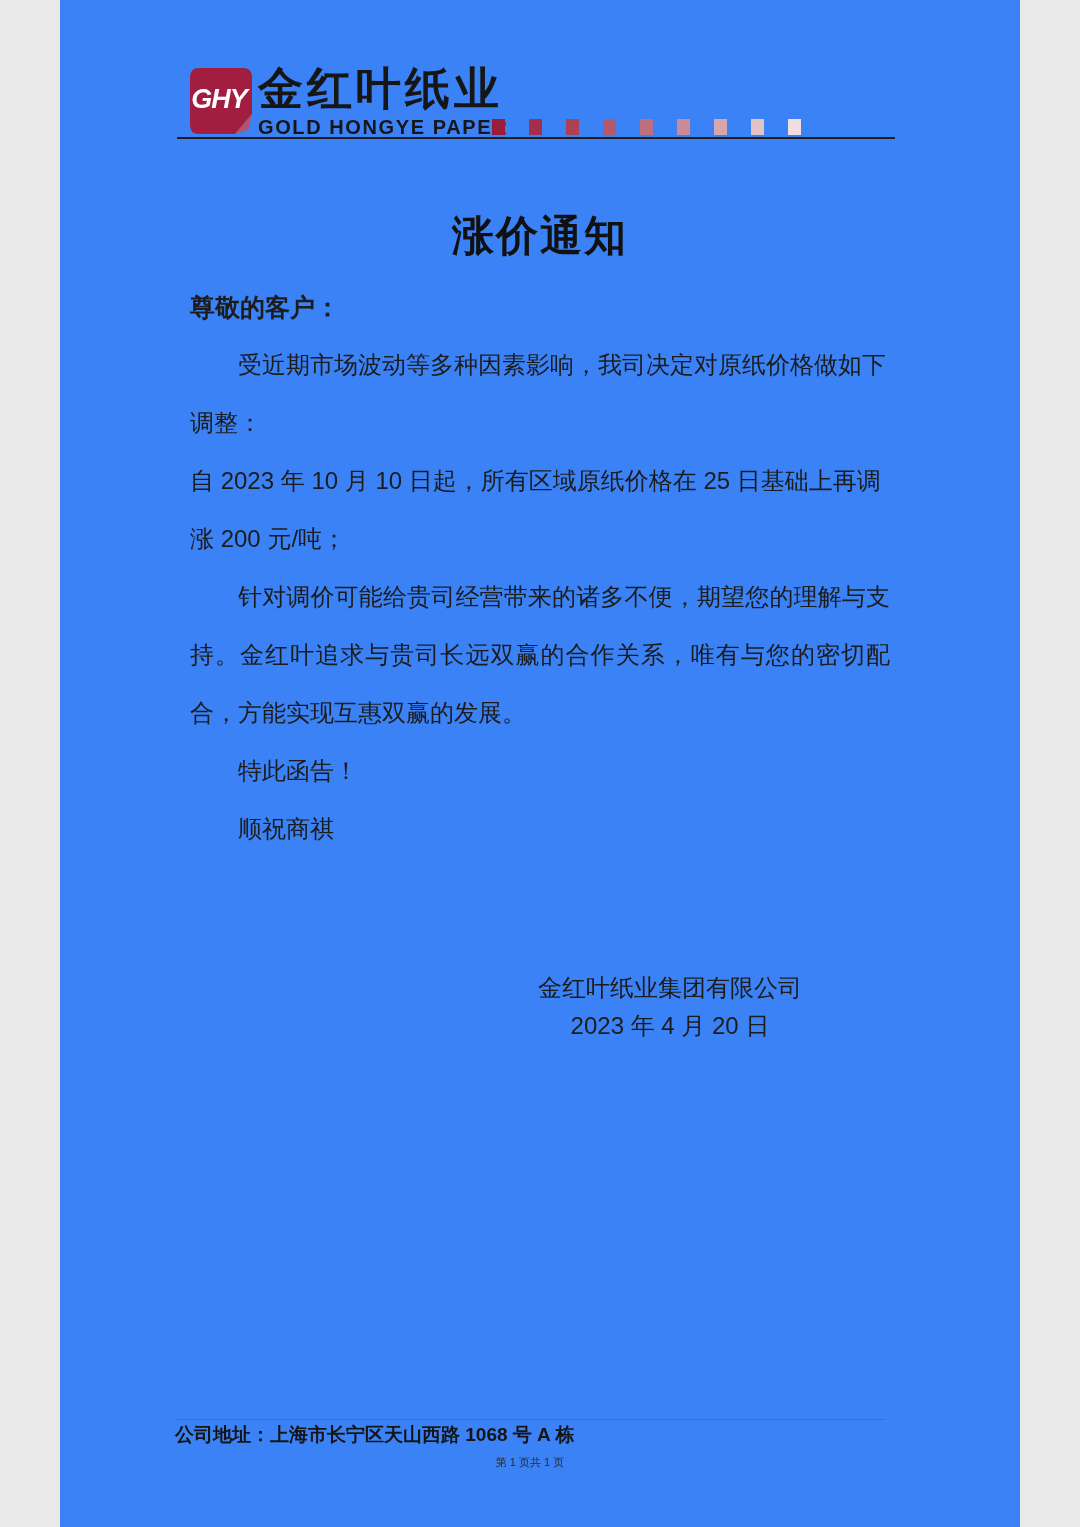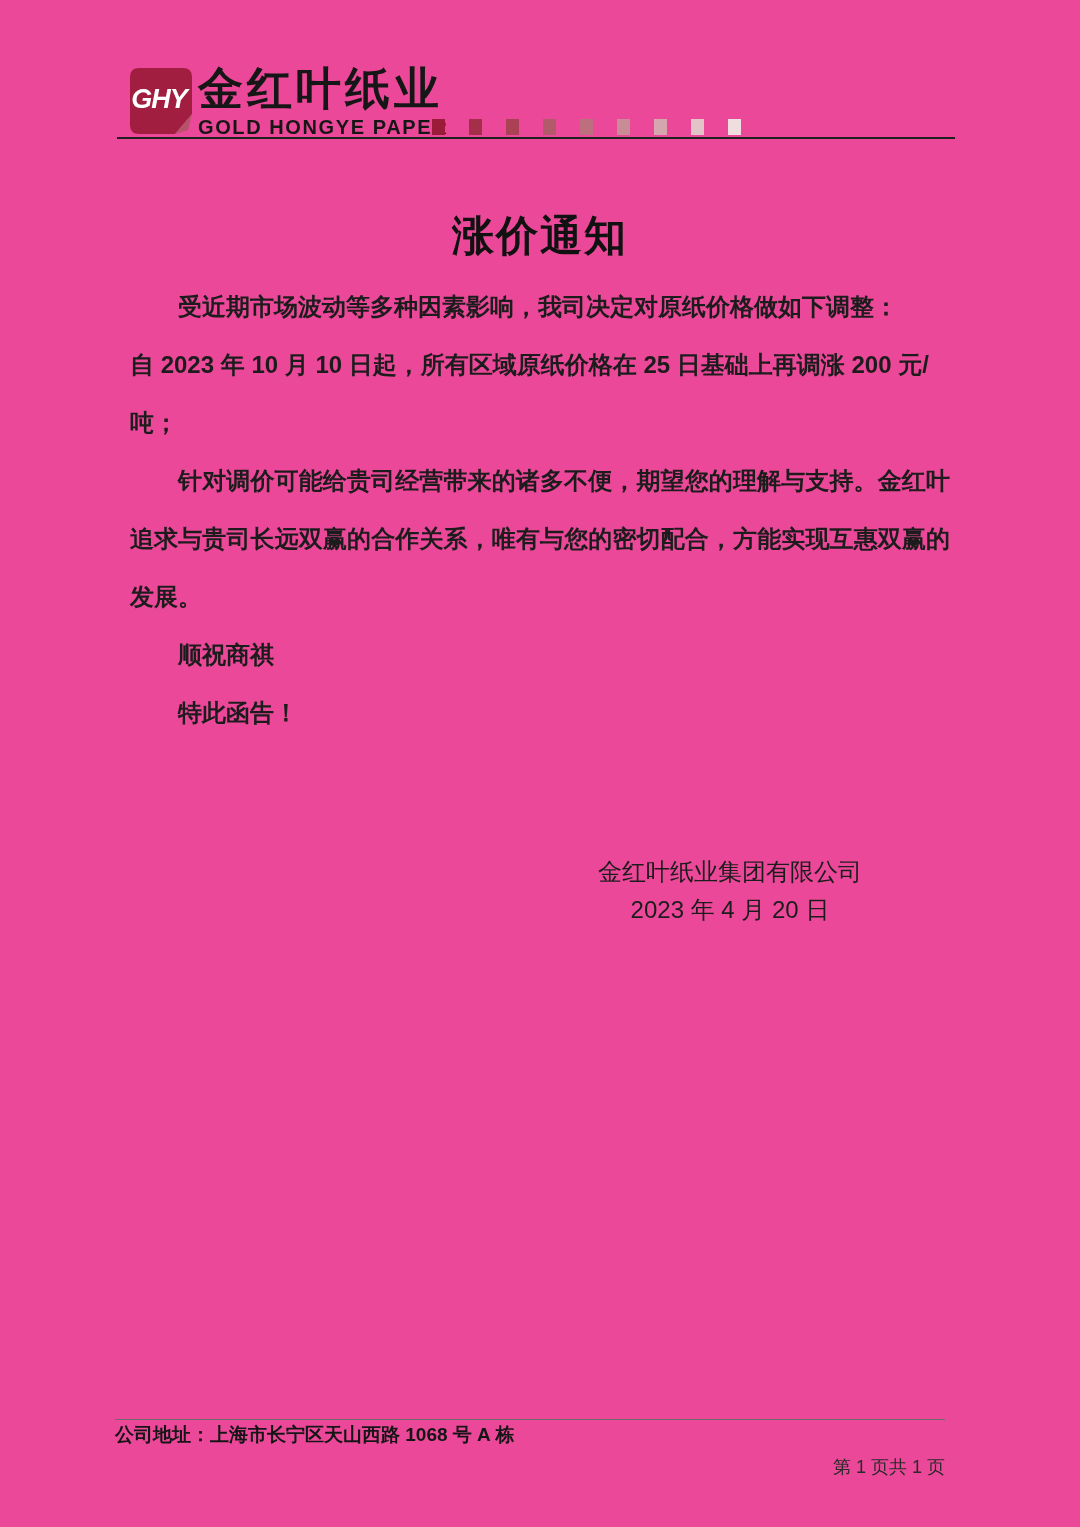--- a/index.html
+++ b/index.html
@@ -1,22 +1,22 @@
 <!DOCTYPE html>
 <html lang="zh" style="--brand: #a21e40;"><head>
 <meta charset="utf-8">
 <style>
   :root { --brand:#a21e40; --ink:#1c1c1c; }
   * { margin:0; padding:0; box-sizing:border-box; }
   html,body { background:#e9e9e9; }
   .page {
     position:relative;
-    width:1080px; height:1527px;
+    width:960px; height:1527px;
     margin:0 auto;
-    background:#ec4899;
+    background:#3b82f6;
     font-family:"Liberation Sans","DejaVu Sans",sans-serif;
     color:var(--ink);
     overflow:hidden;
   }
 
   
   .header { position:absolute; top:0; left:0; right:0; height:140px; }
   .logo-badge { position:absolute; left:130px; top:68px; width:62px; height:66px; }
   .logo-badge svg { display:block; }
   .logo-abbr {
@@ -47,39 +47,39 @@
   
   .letter { position:absolute; left:130px; right:130px; top:139px; }
   .title {
     margin-top:73px;
     text-align:center;
     font-size:42px; font-weight:bold; line-height:48px;
     letter-spacing:2px; color:#111;
   }
   .body { margin-top:18px; font-size:24px; line-height:58px; }
   .salutation { font-weight:bold; font-size:25px; }
-  .para { font-weight:700; }
+  .para { font-weight:400; }
   .indent { text-indent:2em; }
   .justify { text-align:justify; }
 
   .signature { margin-top:111px; margin-left:auto; margin-right:80px;
     width:280px; text-align:center; font-size:24px; line-height:38px; }
 
   
   .footer-rule {
     position:absolute; left:115px; right:135px; top:1419px;
     height:1px; background:#6b6b6b;
   }
   .footer-address {
     position:absolute; left:115px; right:135px; top:1422px;
     font-size:19px; font-weight:600; color:#151515;
   }
   .footer-page {
     position:absolute; left:115px; right:135px; top:1455px;
-    text-align:right; font-size:18px; font-weight:400; color:#2a2a2a;
+    text-align:center; font-size:11px; font-weight:400; color:#2a2a2a;
   }
 </style>
 </head>
 <body>
 
 <div class="page">
 
   <div class="header">
     <div class="logo-badge">
       <svg width="62" height="66" viewBox="0 0 62 66" aria-hidden="true">
@@ -103,25 +103,26 @@
         <div class="sq" style="background: rgb(227, 195, 200);"></div>
         <div class="sq" style="background: rgb(240, 221, 224);"></div>
       </div>
     <div class="header-rule"></div>
   </div>
 
   <div class="letter">
     <h1 class="title">涨价通知</h1>
 
     <div class="body">
+      <p class="salutation">尊敬的客户：</p>
       <p class="para indent">受近期市场波动等多种因素影响，我司决定对原纸价格做如下调整：</p>
       <p class="para">自 2023 年 10 月 10 日起，所有区域原纸价格在 25 日基础上再调涨 200 元/吨；</p>
       <p class="para indent justify">针对调价可能给贵司经营带来的诸多不便，期望您的理解与支持。金红叶追求与贵司长远双赢的合作关系，唯有与您的密切配合，方能实现互惠双赢的发展。</p>
+      <p class="para indent">特此函告！</p>
       <p class="para indent">顺祝商祺</p>
-      <p class="para indent">特此函告！</p>
     </div>
 
     <div class="signature">
       <div>金红叶纸业集团有限公司</div>
       <div>2023 年 4 月 20 日</div>
     </div>
   </div>
 
   <div class="footer-rule"></div>
   <div class="footer-address">公司地址：上海市长宁区天山西路 1068 号 A 栋</div>

